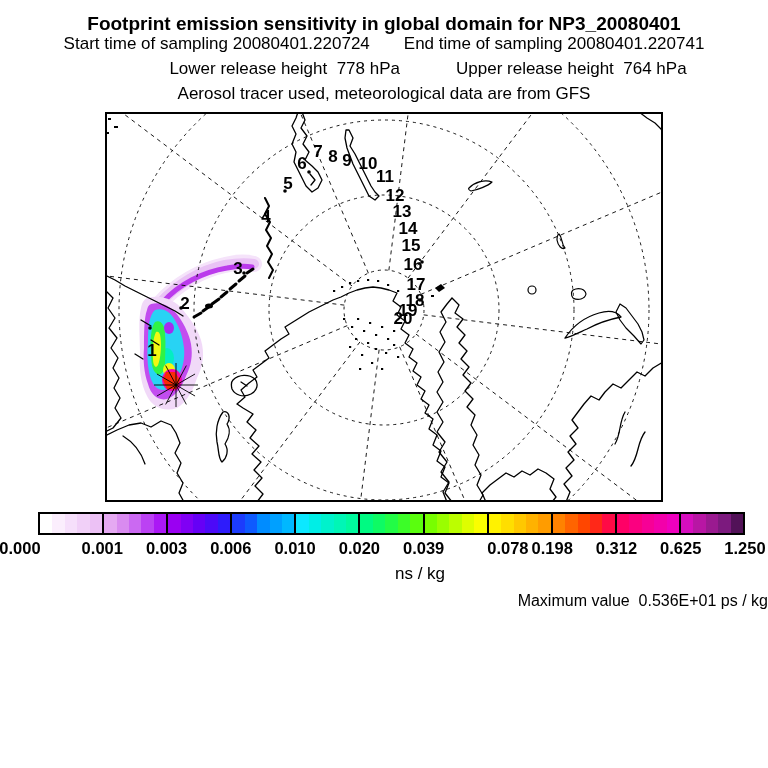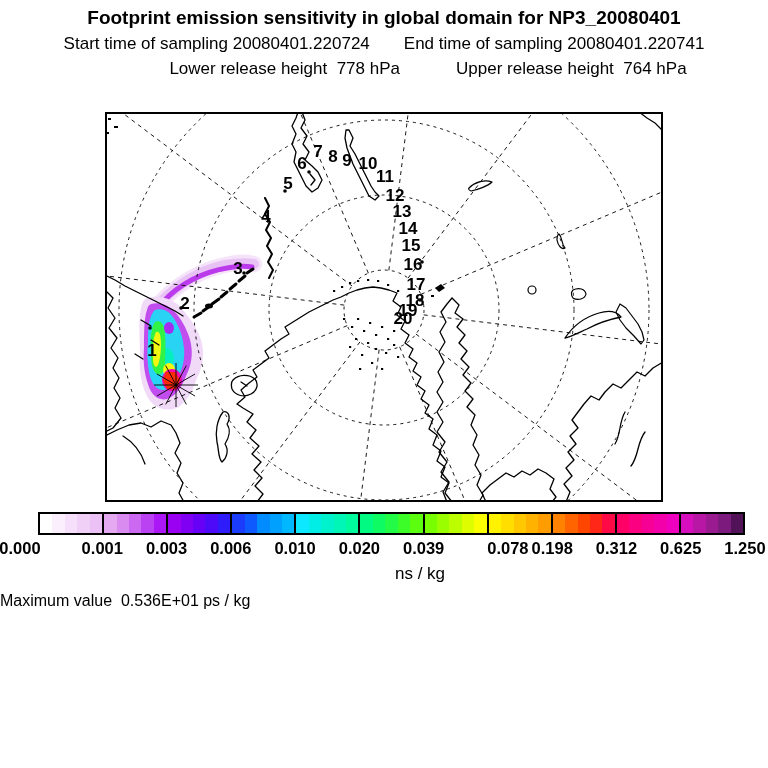--- a/index.html
+++ b/index.html
@@ -1,48 +1,49 @@
 <!DOCTYPE html>
 <html><head>
 <meta charset="utf-8">
 <style>
   html,body{margin:0;padding:0;background:#fff;}
   .page{position:relative;width:768px;height:768px;background:#ffffff;overflow:hidden;
         font-family:"Liberation Sans",sans-serif;color:#000;}
   .hdr{position:absolute;left:0;width:768px;text-align:center;white-space:pre;}
   .hdr span{white-space:pre;}
-  .title{top:7px;font-size:19px;font-weight:bold;}
+  .title{top:13px;font-size:19px;font-weight:bold;}
   .row2{top:34px;font-size:17px;display:flex;justify-content:center;gap:34px;}
   .row3{top:59px;font-size:17px;display:flex;justify-content:center;gap:56px;padding-left:44px;}
   .row4{top:84px;font-size:17px;}
   #mapsvg{position:absolute;left:105px;top:112px;}
   #cbar{position:absolute;left:38px;top:512px;width:707px;height:23px;
         border:2px solid #000;box-sizing:border-box;display:flex;background:#fff;}
   .cb-seg{flex:1;display:flex;}
   .cb-seg + .cb-seg{border-left:2px solid #000;}
   .cb-cell{flex:1;}
   #cticks{position:absolute;left:0;top:539px;width:659px;height:20px;}
   #cticks span{position:absolute;transform:translateX(-50%);font-size:16.5px;font-weight:bold;white-space:pre;}
   .units{position:absolute;left:0;top:564px;width:768px;text-align:center;font-size:17px;padding-left:36px;}
-  .maxv{position:absolute;left:0;top:592px;width:768px;text-align:left;font-size:16px;white-space:pre;}
+  .maxv{position:absolute;left:0;top:592px;width:768px;text-align:right;font-size:16px;white-space:pre;}
 </style>
 </head>
 <body>
 
 <div class="page">
 
   <div class="hdr title">Footprint emission sensitivity in global domain for NP3_20080401</div>
   <div class="hdr row2">
     <span>Start time of sampling 20080401.220724</span>
     <span>End time of sampling 20080401.220741</span>
   </div>
   <div class="hdr row3">
     <span>Lower release height  778 hPa</span>
     <span>Upper release height  764 hPa</span>
   </div>
+  <div class="hdr row4">Aerosol tracer used, meteorological data are from GFS</div>
 
   <svg id="mapsvg" width="558" height="390" viewBox="0 0 558 390">
     <defs>
       <clipPath id="mapclip">
           <rect x="0" y="0" width="558" height="390"></rect>
         </clipPath>
     </defs>
     <g clip-path="url(#mapclip)">
 
       <g id="plume">

